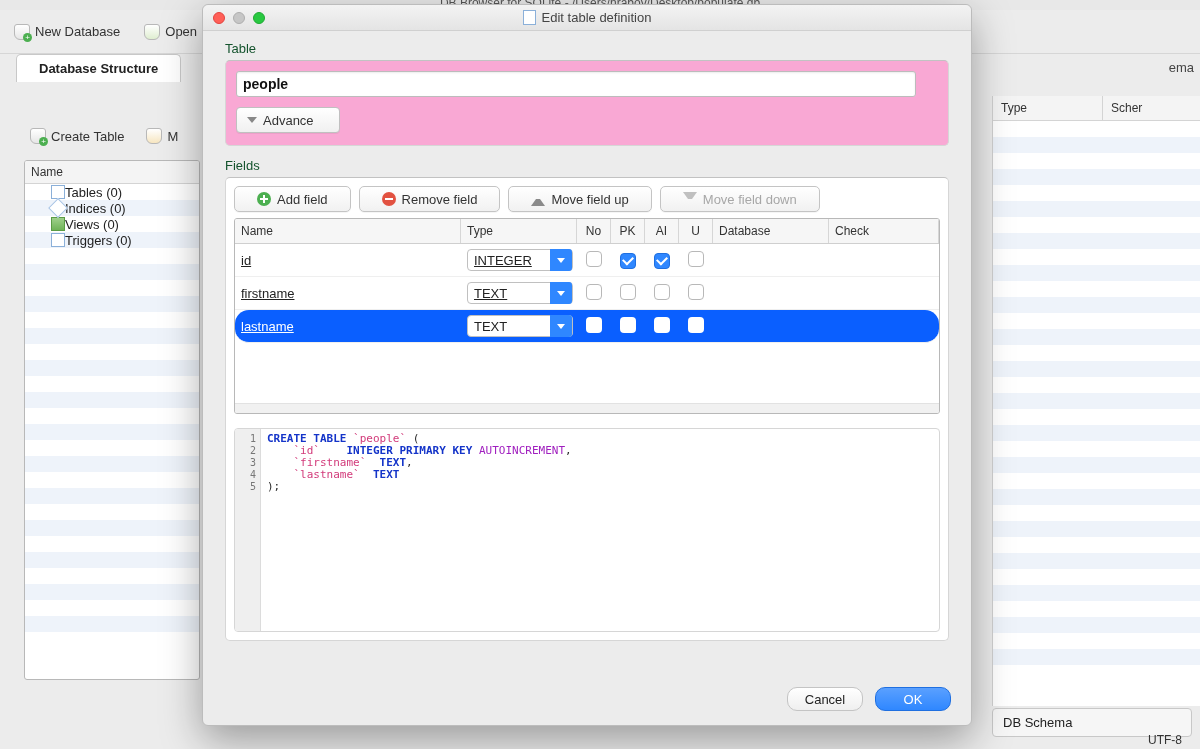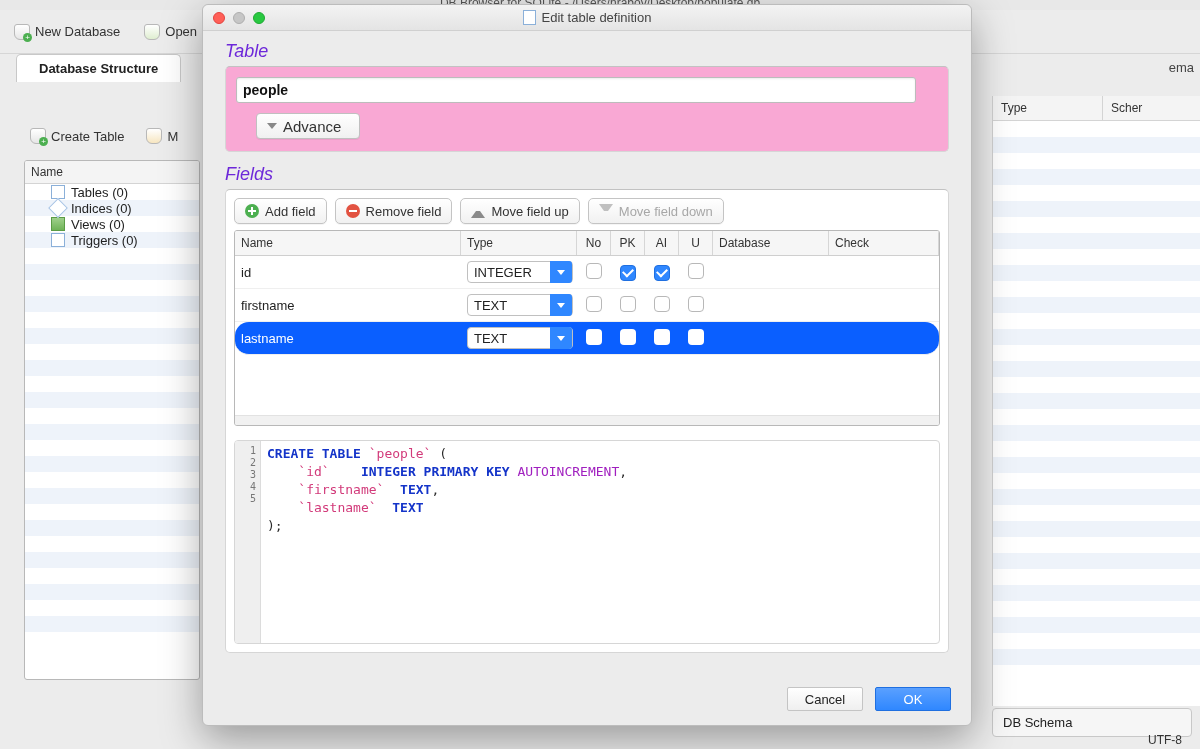--- a/index.html
+++ b/index.html
@@ -115,21 +115,21 @@
   }
   .bg-list-header {
     padding: 4px 6px;
     font-size: 12px;
     border-bottom: 1px solid #d4d4d4;
     background: #f4f4f4;
     color: #333;
     font-weight: 500;
   }
   .bg-list-row {
-    display:flex; align-items:center; gap:6px;
+    display:flex; align-items:center; 
     padding: 2px 8px 2px 26px;
     font-size: 13px;
     height: 18px;
   }
   .row-icon {
     width:14px;height:14px;display:inline-block;
   }
 
   .bg-right-panel {
     position: absolute;
@@ -211,24 +211,23 @@
     display:inline-block;
   }
 
   .modal-body {
     padding: 10px 22px 8px 22px;
     flex:1;
     display:flex; flex-direction:column;
     overflow:hidden;
   }
   .section-label {
-    font-size: 18px;
-    color: #6d28d9;
+    font-size: 13px;
+    color: #14532d;
     margin-bottom: 4px;
-    font-style: italic;
   }
   .tablename-box {
     border:1px solid #d6d6d6;
     border-top-color:#c2c2c2;
     background:#f9a8d4;
     border-radius:5px;
     padding: 10px 28px 12px 10px;
     margin-bottom: 2px;
   }
   .tablename-input {
@@ -243,45 +242,45 @@
     box-shadow: inset 0 1px 2px rgba(0,0,0,0.08);
   }
   .adv-btn {
     margin-top: 10px;
     width: 104px;
     height: 26px;
     background: linear-gradient(#fff,#f0f0f0);
     border:1px solid #c0c0c0;
     border-radius:4px;
     display:flex;align-items:center;justify-content:flex-start;
-    font-size:15px;
+    font-size:13px;
     color:#333;
     gap:6px;
     padding-left: 10px;
     box-shadow: 0 1px 0 rgba(0,0,0,0.05);
-    overflow:hidden; white-space:nowrap;margin-left:20px;
+    overflow:hidden; white-space:nowrap;
   }
   .adv-btn .tri {
     width:0;height:0;border-left:5px solid transparent;border-right:5px solid transparent;border-top:6px solid #888;
   }
 
   .fields-box {
     border:1px solid #d6d6d6;
     border-top-color:#c2c2c2;
     background:#fff;
     border-radius:5px;
     padding: 8px 8px 8px 8px;
     display:flex;flex-direction:column;
     gap:6px;
     flex: 0 0 auto;
   }
   .fields-toolbar { display:flex; gap:8px; }
   .btn {
     height:26px;
-    padding: 0 10px;
+    padding: 0 22px;
     background: linear-gradient(#ffffff,#f1f1f1);
     border:1px solid #c4c4c4;
     border-radius:5px;
     display:flex;align-items:center;gap:6px;
     font-size:13px;
     color:#333;
     box-shadow: 0 1px 0 rgba(0,0,0,0.04);
     white-space:nowrap;
   }
   .btn.disabled { color:#a7a7a7; }
@@ -316,21 +315,21 @@
   .c-name{width:226px;}
   .c-type{width:116px;}
   .c-flag{width:34px;text-align:center;}
   .c-def{width:116px;}
   .c-check{flex:1;}
   .grid-row {
     display:flex; align-items:center;
     height:33px;
     border-bottom:1px solid #efefef;
   }
-  .grid-row .c { padding: 4px 6px; }
+  .grid-row .c { padding: 4px 6px; text-decoration: underline; }
   .grid-row.sel {
     background:#0a5fff;
     color:#fff;
     border-radius:14px;
   }
   .type-select{
     display:flex;align-items:center;justify-content:space-between;
     width:106px;height:22px;
     border:1px solid #c0c0c0;border-radius:4px;
     background:#fff;font-size:13px;color:#222;
@@ -371,36 +370,36 @@
     display:flex;
     overflow:hidden;
   }
   .sql-gutter{
     width:26px;background:#efefef;border-right:1px solid #dcdcdc;
     font-size:10px;color:#777;text-align:right;padding:4px 4px 0 0;
     line-height:12px;font-family:Menlo,Consolas,monospace;
   }
   .sql-text{
     font-family:Menlo,Consolas,monospace;
-    font-size:13px;
+    font-size:11px;
     padding:4px 6px;
-    line-height:18px;
+    line-height:12px;
     white-space:pre;
     color:#2a2a2a;
   }
   .kw{color:#1434c9;font-weight:600;}
   .kw2{color:#a01fbf;}
   .str{color:#d23a7a;}
 
   .modal-footer {
     display:flex;justify-content:flex-end;gap:12px;
     padding: 8px 20px 14px 20px;
   }
   .fbtn{
-    width:76px;height:24px;border-radius:2px;border:1px solid #c4c4c4;
+    width:76px;height:24px;border-radius:10px;border:1px solid #c4c4c4;
     background:linear-gradient(#ffffff,#efefef);
     font-size:13px;color:#222;
     display:flex;align-items:center;justify-content:center;
   }
   .fbtn.primary{
     background:linear-gradient(#5aa0ff,#2f87ff);
     border-color:#1f6fe0;color:#fff;font-weight:500;
   }
 
   .stripe-fill .r{height:16px;}

